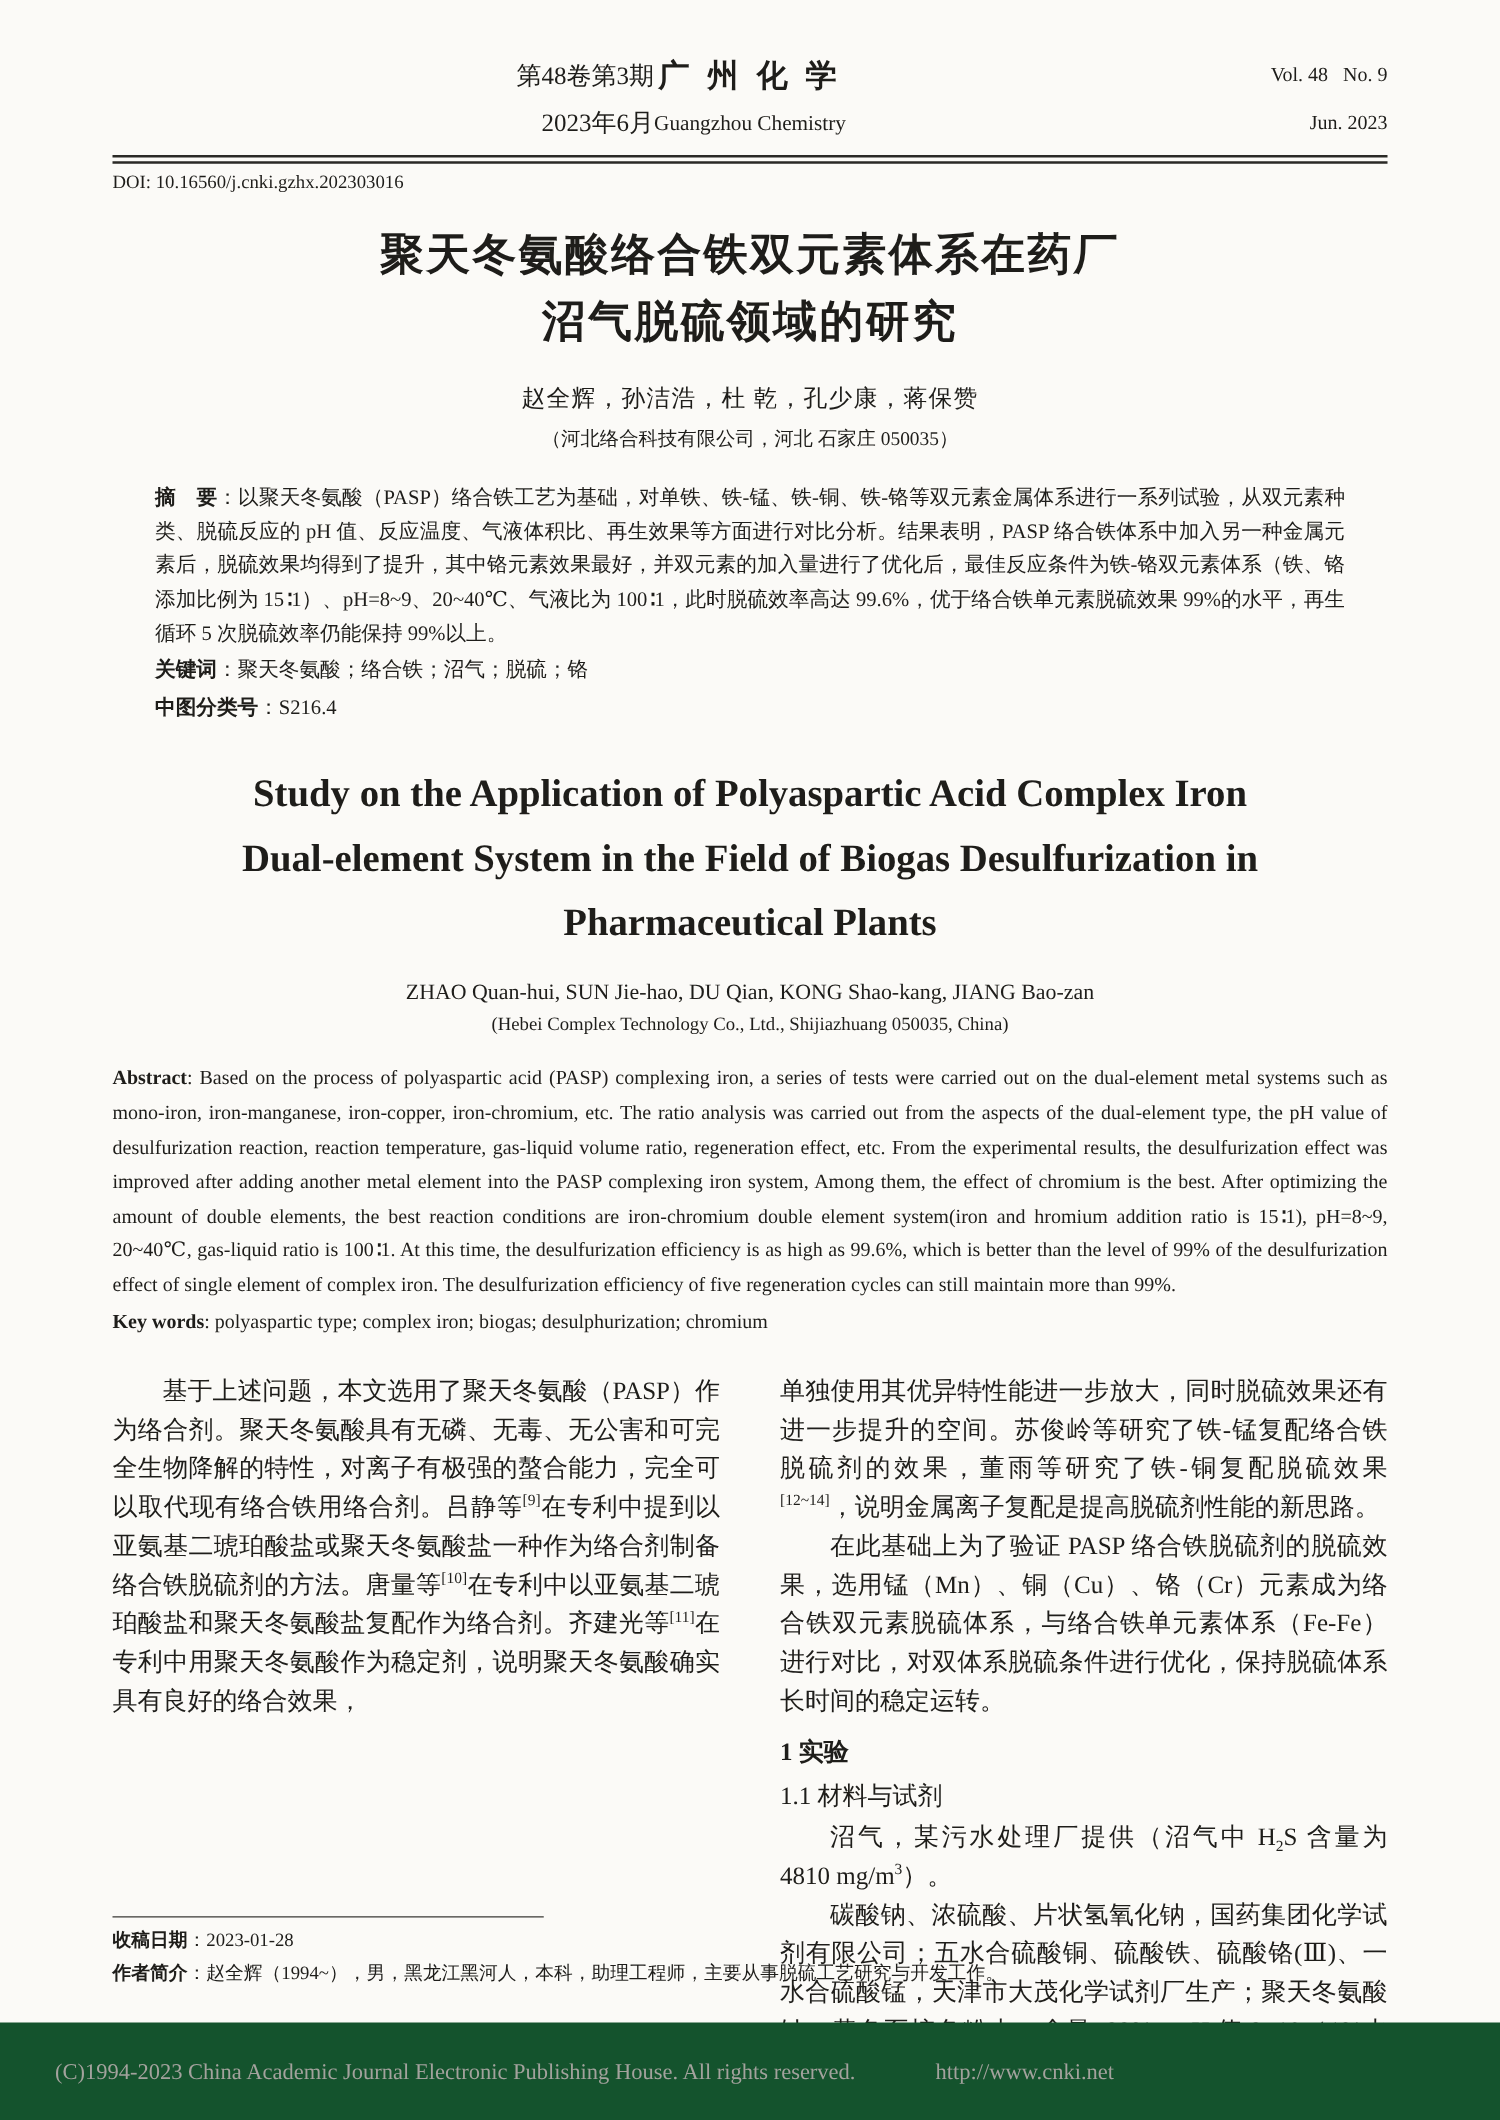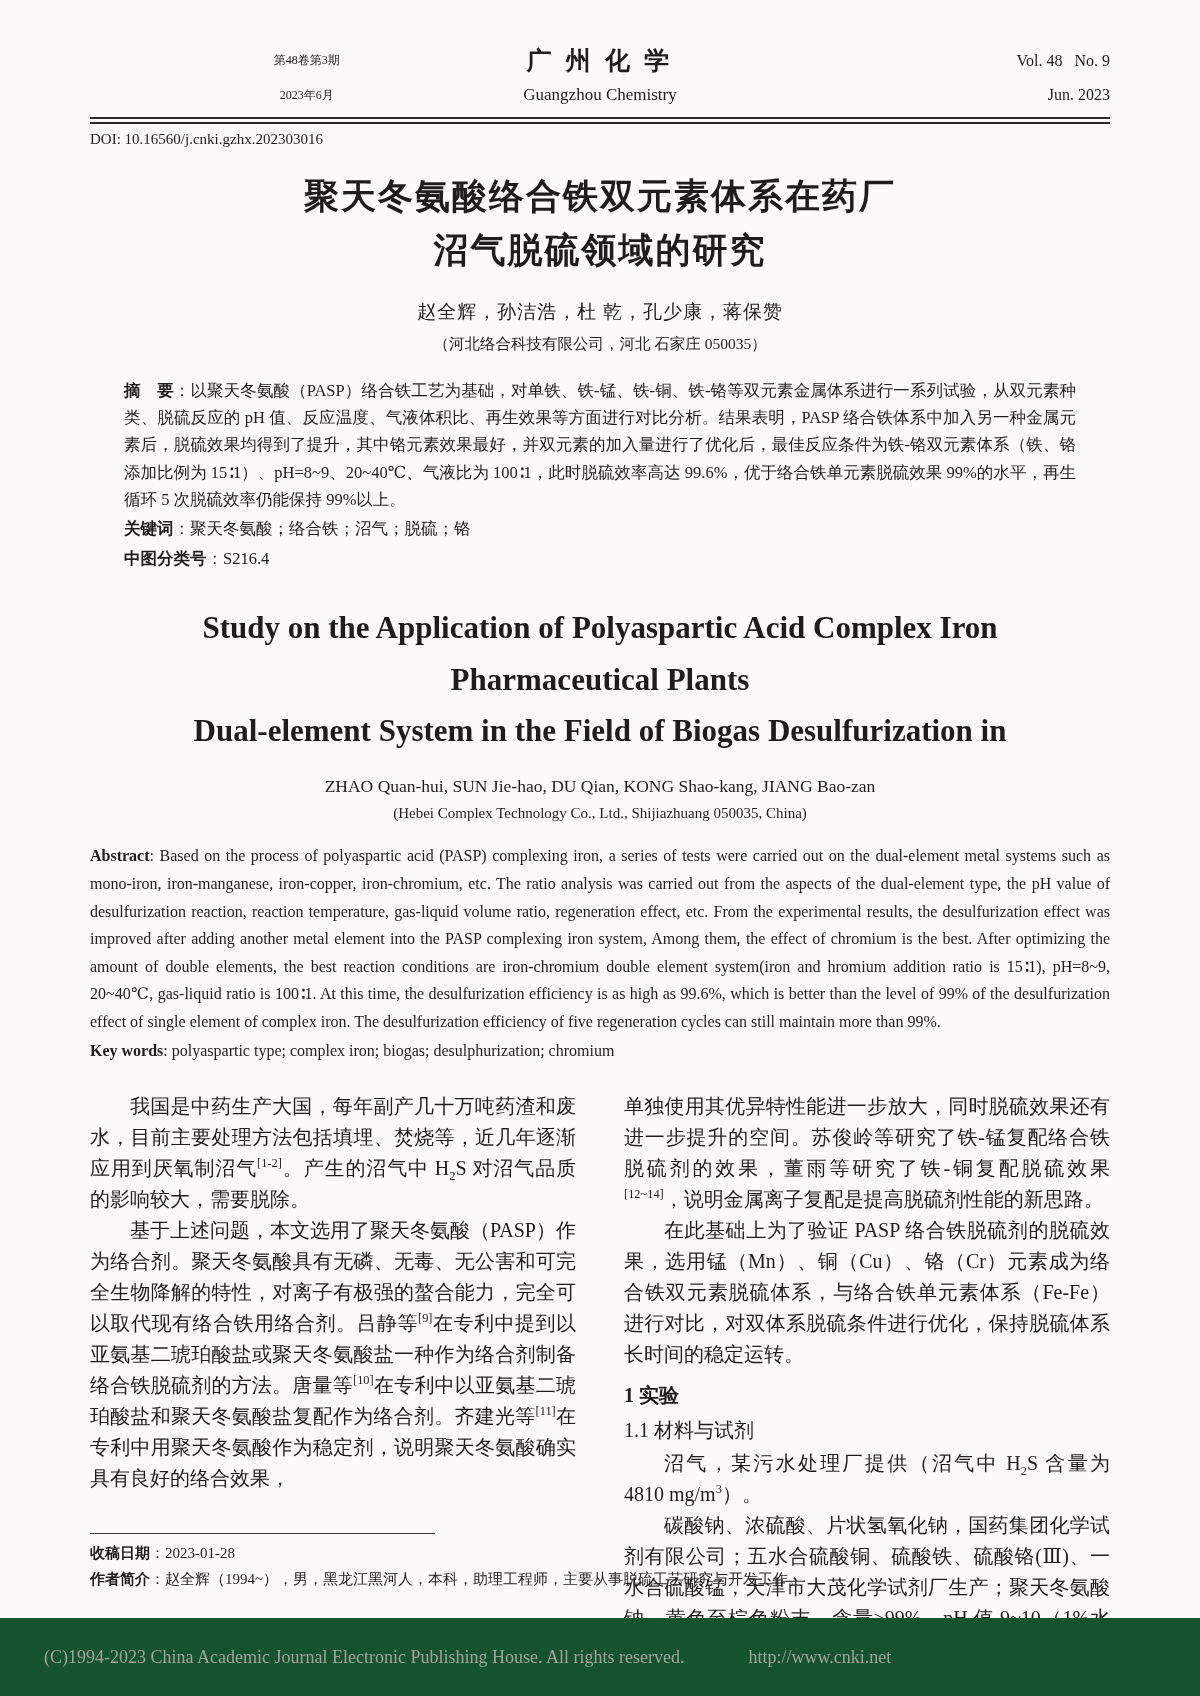--- a/index.html
+++ b/index.html
@@ -6,21 +6,21 @@
   body{background:#d8d8d5;font-family:"Liberation Serif","DejaVu Serif",serif;}
   .page{position:relative;width:1200px;height:1696px;margin:0 auto;background:#fbfaf7;color:#1e1d1a;overflow:hidden;}
   .content{padding:44px 90px 0 90px;}
   .b{font-weight:bold;}
   .ws-pre{white-space:pre;}
   sup{font-size:0.62em;line-height:0;}
   sub{font-size:0.62em;line-height:0;}
 
   
   .hdr{display:grid;grid-template-columns:1fr auto 1fr;align-items:center;row-gap:8px;}
-  .hdr .l{text-align:center;font-size:12px;}
+  .hdr .l{text-align:right;font-size:20px;}
   .hdr .c{text-align:center;}
   .hdr .r{text-align:right;font-size:16px;}
   .jname-cn{font-size:25px;font-weight:bold;letter-spacing:4px;}
   .jname-en{font-size:17px;}
   .rule-double{margin-top:12px;height:3px;border-top:2px solid #2a2926;border-bottom:2px solid #2a2926;}
   .doi{margin-top:7px;font-size:15px;}
 
   
   .title-cn{margin-top:22px;text-align:center;font-size:35px;font-weight:bold;line-height:1.55;letter-spacing:2px;font-family:"Liberation Serif","DejaVu Serif",serif;}
   .authors{margin-top:20px;text-align:center;font-size:19px;letter-spacing:1px;}
@@ -77,31 +77,30 @@
     <div class="affil">（河北络合科技有限公司，河北 石家庄 050035）</div>
 
     <div class="abs">
       <div class="abs-row"><span class="b">摘　要</span><span>：以聚天冬氨酸（PASP）络合铁工艺为基础，对单铁、铁-锰、铁-铜、铁-铬等双元素金属体系进行一系列试验，从双元素种类、脱硫反应的 pH 值、反应温度、气液体积比、再生效果等方面进行对比分析。结果表明，PASP 络合铁体系中加入另一种金属元素后，脱硫效果均得到了提升，其中铬元素效果最好，并双元素的加入量进行了优化后，最佳反应条件为铁-铬双元素体系（铁、铬添加比例为 15∶1）、pH=8~9、20~40℃、气液比为 100∶1，此时脱硫效率高达 99.6%，优于络合铁单元素脱硫效果 99%的水平，再生循环 5 次脱硫效率仍能保持 99%以上。</span></div>
       <div class="abs-row"><span class="b">关键词</span><span>：聚天冬氨酸；络合铁；沼气；脱硫；铬</span></div>
       <div class="abs-row"><span class="b">中图分类号</span><span>：S216.4</span></div>
     </div>
 
     <div class="en-title">
       <div>Study on the Application of Polyaspartic Acid Complex Iron</div>
+      <div>Dual-element System in the Field of Biogas Desulfurization in</div>
       <div>Pharmaceutical Plants</div>
-      <div>Dual-element System in the Field of Biogas Desulfurization in</div>
     </div>
     <div class="en-authors">ZHAO Quan-hui, SUN Jie-hao, DU Qian, KONG Shao-kang, JIANG Bao-zan</div>
     <div class="en-affil">(Hebei Complex Technology Co., Ltd., Shijiazhuang 050035, China)</div>
     <div class="en-abs"><span class="b">Abstract</span><span>: Based on the process of polyaspartic acid (PASP) complexing iron, a series of tests were carried out on the dual-element metal systems such as mono-iron, iron-manganese, iron-copper, iron-chromium, etc. The ratio analysis was carried out from the aspects of the dual-element type, the pH value of desulfurization reaction, reaction temperature, gas-liquid volume ratio, regeneration effect, etc. From the experimental results, the desulfurization effect was improved after adding another metal element into the PASP complexing iron system, Among them, the effect of chromium is the best. After optimizing the amount of double elements, the best reaction conditions are iron-chromium double element system(iron and hromium addition ratio is 15∶1), pH=8~9, 20~40℃, gas-liquid ratio is 100∶1. At this time, the desulfurization efficiency is as high as 99.6%, which is better than the level of 99% of the desulfurization effect of single element of complex iron. The desulfurization efficiency of five regeneration cycles can still maintain more than 99%.</span></div>
     <div class="en-kw"><span class="b">Key words</span><span>: polyaspartic type; complex iron; biogas; desulphurization; chromium</span></div>
 
     <div class="cols">
       <div class="col">
-        <div class="para">我国是中药生产大国，每年副产几十万吨药渣和废水，目前主要处理方法包括填埋、焚烧等，近几年逐渐应用到厌氧制沼气<sup>[1-2]</sup>。产生的沼气中 H<sub>2</sub>S 对沼气品质的影响较大，需要脱除。</div>
         <div class="para">基于上述问题，本文选用了聚天冬氨酸（PASP）作为络合剂。聚天冬氨酸具有无磷、无毒、无公害和可完全生物降解的特性，对离子有极强的螯合能力，完全可以取代现有络合铁用络合剂。吕静等<sup>[9]</sup>在专利中提到以亚氨基二琥珀酸盐或聚天冬氨酸盐一种作为络合剂制备络合铁脱硫剂的方法。唐量等<sup>[10]</sup>在专利中以亚氨基二琥珀酸盐和聚天冬氨酸盐复配作为络合剂。齐建光等<sup>[11]</sup>在专利中用聚天冬氨酸作为稳定剂，说明聚天冬氨酸确实具有良好的络合效果，</div>
       </div>
       <div class="col">
         <div class="para noindent">单独使用其优异特性能进一步放大，同时脱硫效果还有进一步提升的空间。苏俊岭等研究了铁-锰复配络合铁脱硫剂的效果，董雨等研究了铁-铜复配脱硫效果<sup>[12~14]</sup>，说明金属离子复配是提高脱硫剂性能的新思路。</div>
         <div class="para">在此基础上为了验证 PASP 络合铁脱硫剂的脱硫效果，选用锰（Mn）、铜（Cu）、铬（Cr）元素成为络合铁双元素脱硫体系，与络合铁单元素体系（Fe-Fe）进行对比，对双体系脱硫条件进行优化，保持脱硫体系长时间的稳定运转。</div>
         <div class="sec-h1">1  实验</div>
         <div class="sec-h2">1.1   材料与试剂</div>
         <div class="para">沼气，某污水处理厂提供（沼气中 H<sub>2</sub>S 含量为 4810 mg/m<sup>3</sup>）。</div>
         <div class="para">碳酸钠、浓硫酸、片状氢氧化钠，国药集团化学试剂有限公司；五水合硫酸铜、硫酸铁、硫酸铬(Ⅲ)、一水合硫酸锰，天津市大茂化学试剂厂生产；聚天冬氨酸钠，黄色至棕色粉末，含量≥99%，pH 值 9~10（1%水溶液），河北协同环保科技股份有限公司。</div>
         <div class="para">PHS-3C 型 pH 计，上海仪电科学仪器股份有限</div>

